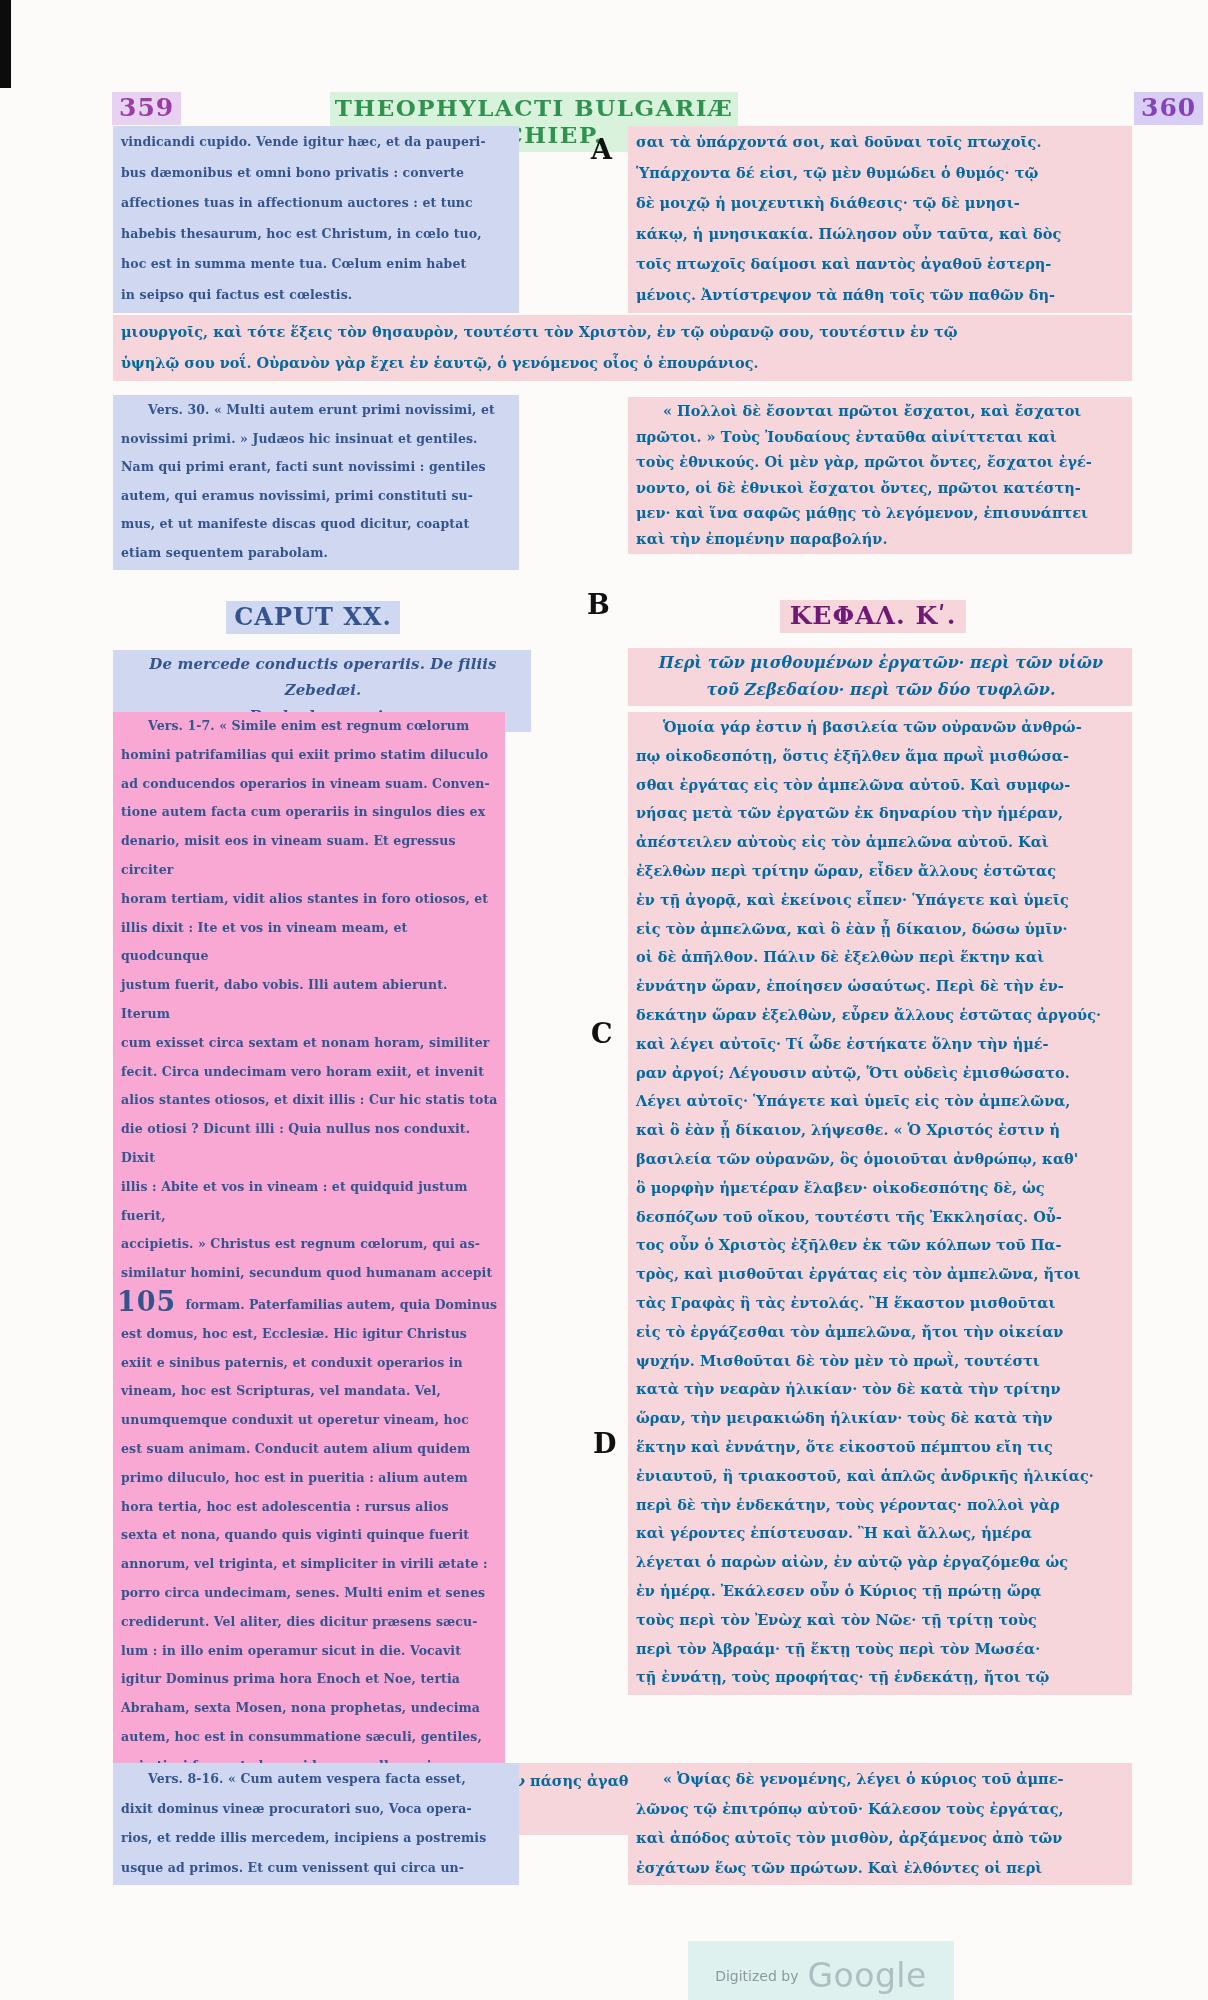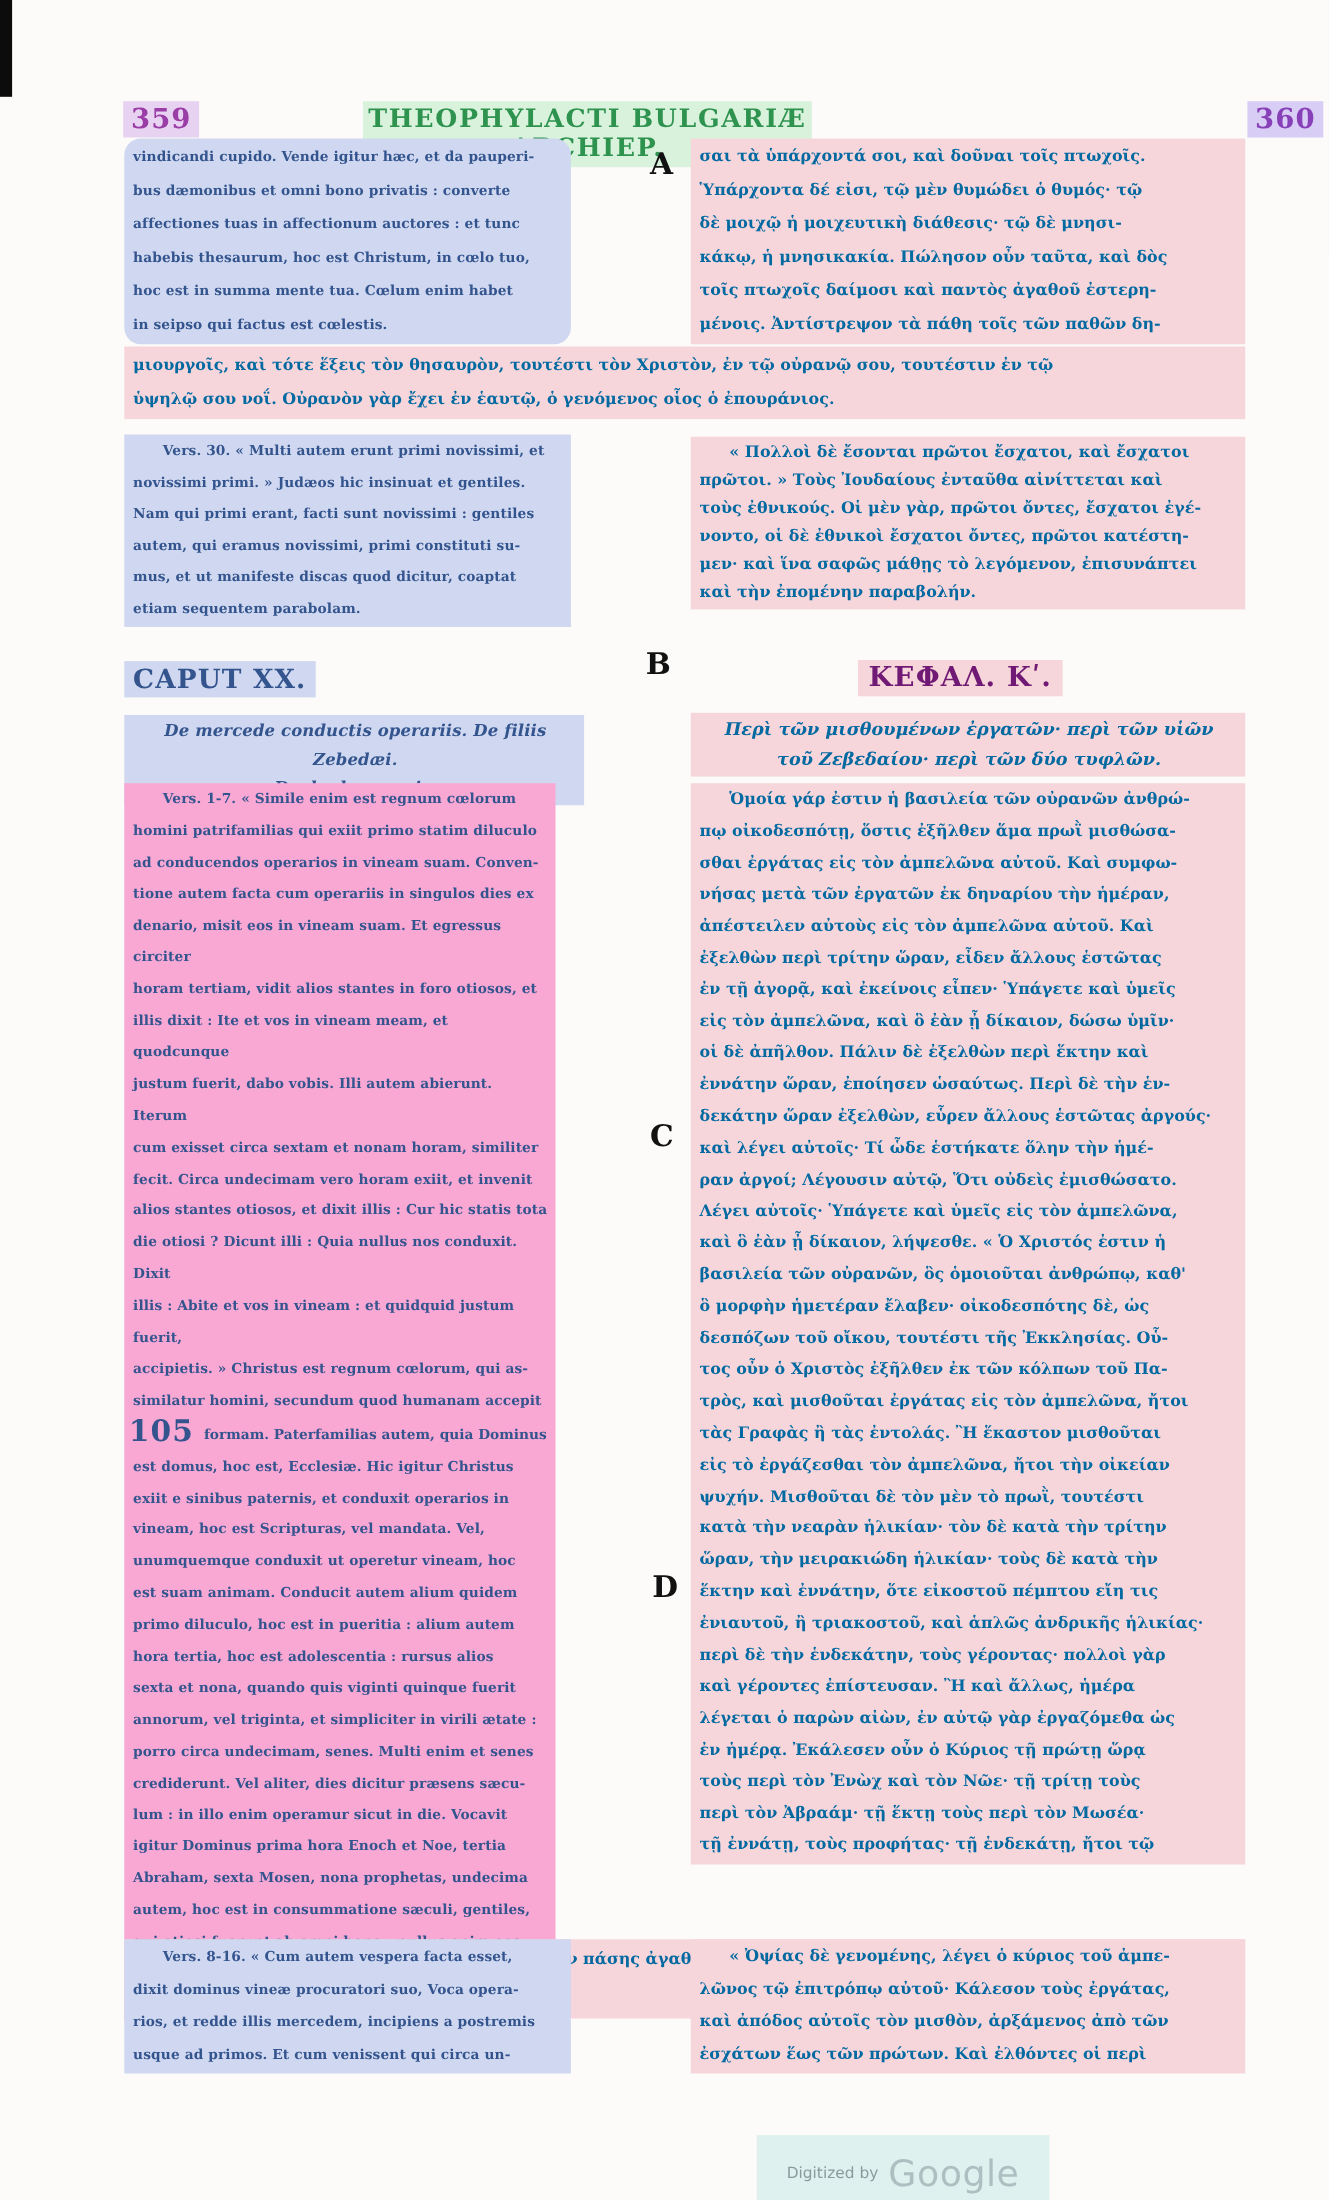--- a/index.html
+++ b/index.html
@@ -32,27 +32,27 @@
   
   .marker{position:absolute;font-size:27px;font-weight:bold;color:#111;}
 
   
   .blk{position:absolute;white-space:pre-line;}
   .latin{color:#34548e;background:#cfd8f0;font-weight:bold;font-size:12.5px;line-height:28.8px;letter-spacing:.1px;}
   .greek{color:#0369a1;background:#f6d6da;font-weight:bold;font-size:14.5px;line-height:28.8px;}
   .indent{text-indent:27px;}
   .pad{padding:1px 6px 3px 8px;}
 
-  .latin-p1{left:113px;top:126px;width:392px;line-height:30.5px;border-radius:15px;}
+  .latin-p1{left:113px;top:126px;width:392px;line-height:30.5px;}
   .greek-p1{left:628px;top:126px;width:490px;line-height:30.5px;}
   .greek-span-top{left:113px;top:315px;width:1005px;line-height:31px;}
   .latin-v30{left:113px;top:395px;width:392px;line-height:28.5px;}
   .greek-v30{left:628px;top:397px;width:490px;line-height:25.5px;}
 
-  .caput-wrap{position:absolute;left:113px;top:601px;width:400px;}
+  .caput-wrap{position:absolute;left:113px;top:601px;width:400px;text-align:center;}
   .caput-heading{display:inline-block;font-size:24px;font-weight:bold;color:#34548e;background:#cfd8f0;padding:1px 8px 3px 8px;letter-spacing:1px;}
   .caput-sub{left:113px;top:650px;width:404px;text-align:center;font-style:italic;font-size:15px;line-height:26px;}
   .kefal-wrap{position:absolute;left:628px;top:600px;width:490px;text-align:center;}
   .kefal-heading{display:inline-block;font-size:25px;font-weight:bold;color:#701a75;background:#f6d6da;padding:1px 10px 3px 10px;letter-spacing:1px;}
   .kefal-sub{left:628px;top:648px;width:490px;text-align:center;font-style:italic;font-size:16px;line-height:27px;}
 
   .latin-v17{position:absolute;left:113px;top:712px;width:392px;background:#f9a8d4;}
   .latin-v17 .part{white-space:pre-line;color:#34548e;font-weight:bold;font-size:12.5px;line-height:28.8px;letter-spacing:.1px;padding:0 6px 0 8px;}
   .num-line{display:block;color:#34548e;font-weight:bold;font-size:12.5px;line-height:28.8px;padding:0 6px 0 4px;white-space:nowrap;}
   .big-num{font-size:27px;letter-spacing:1px;margin-right:9px;vertical-align:-2px;}

